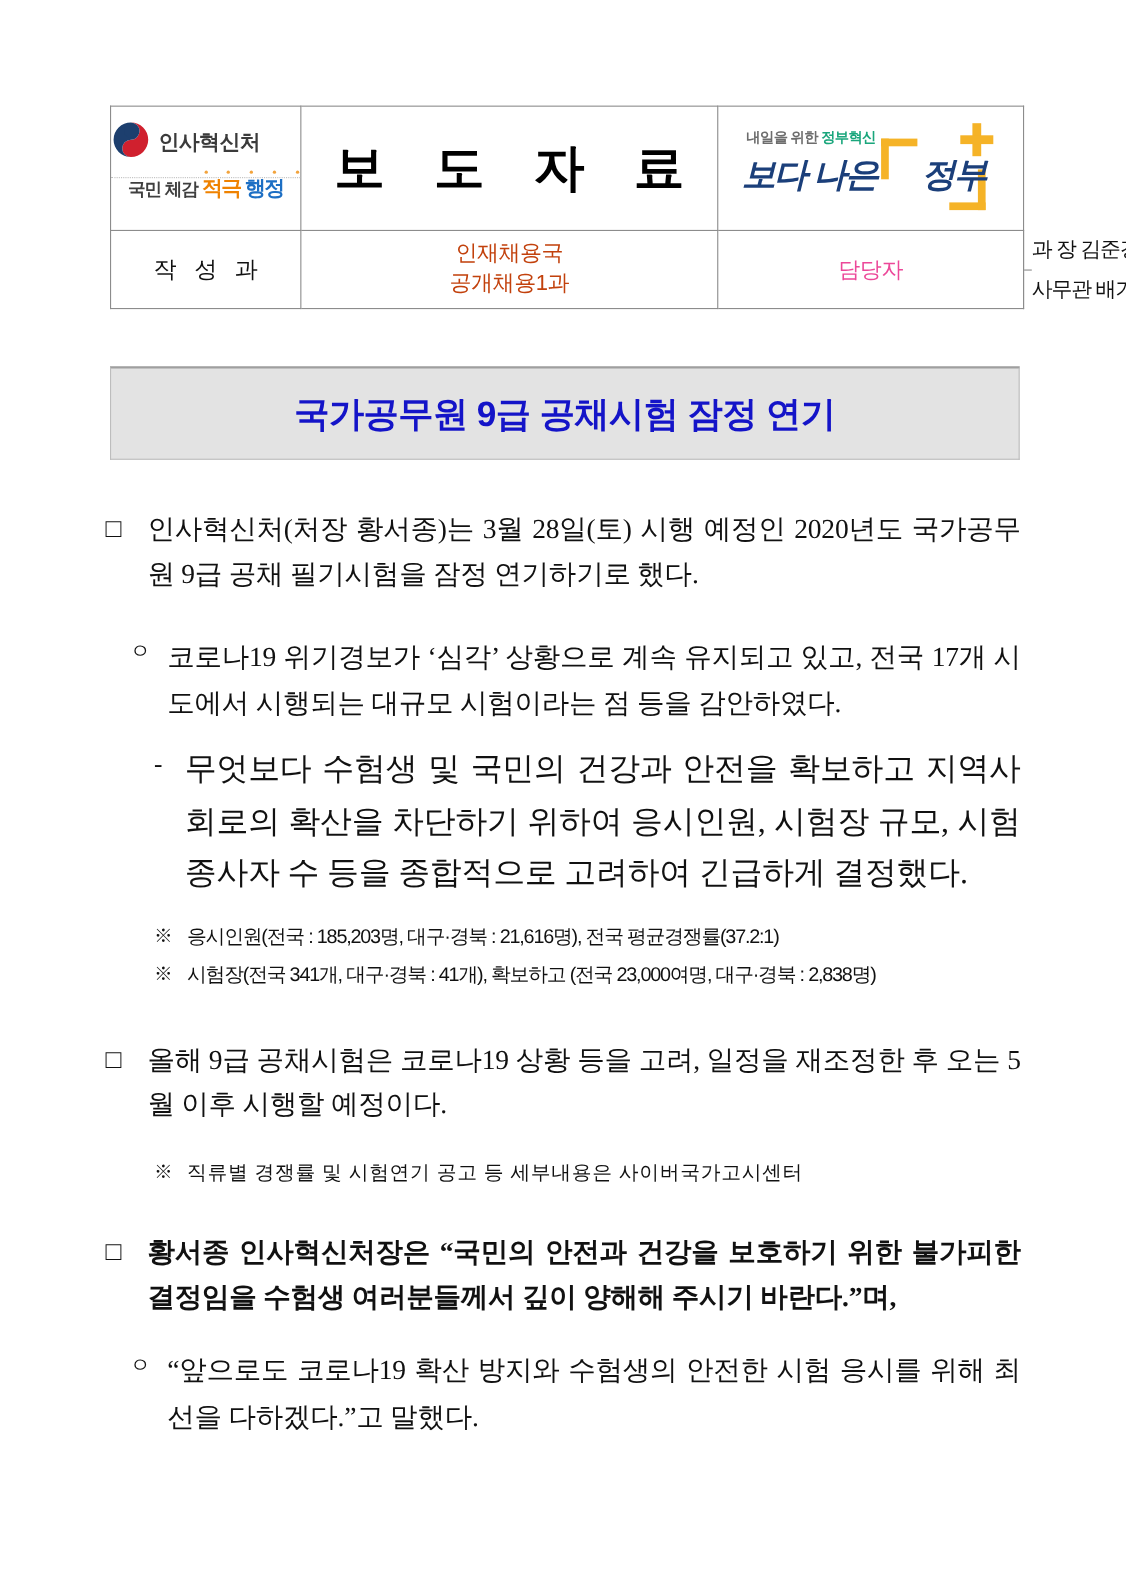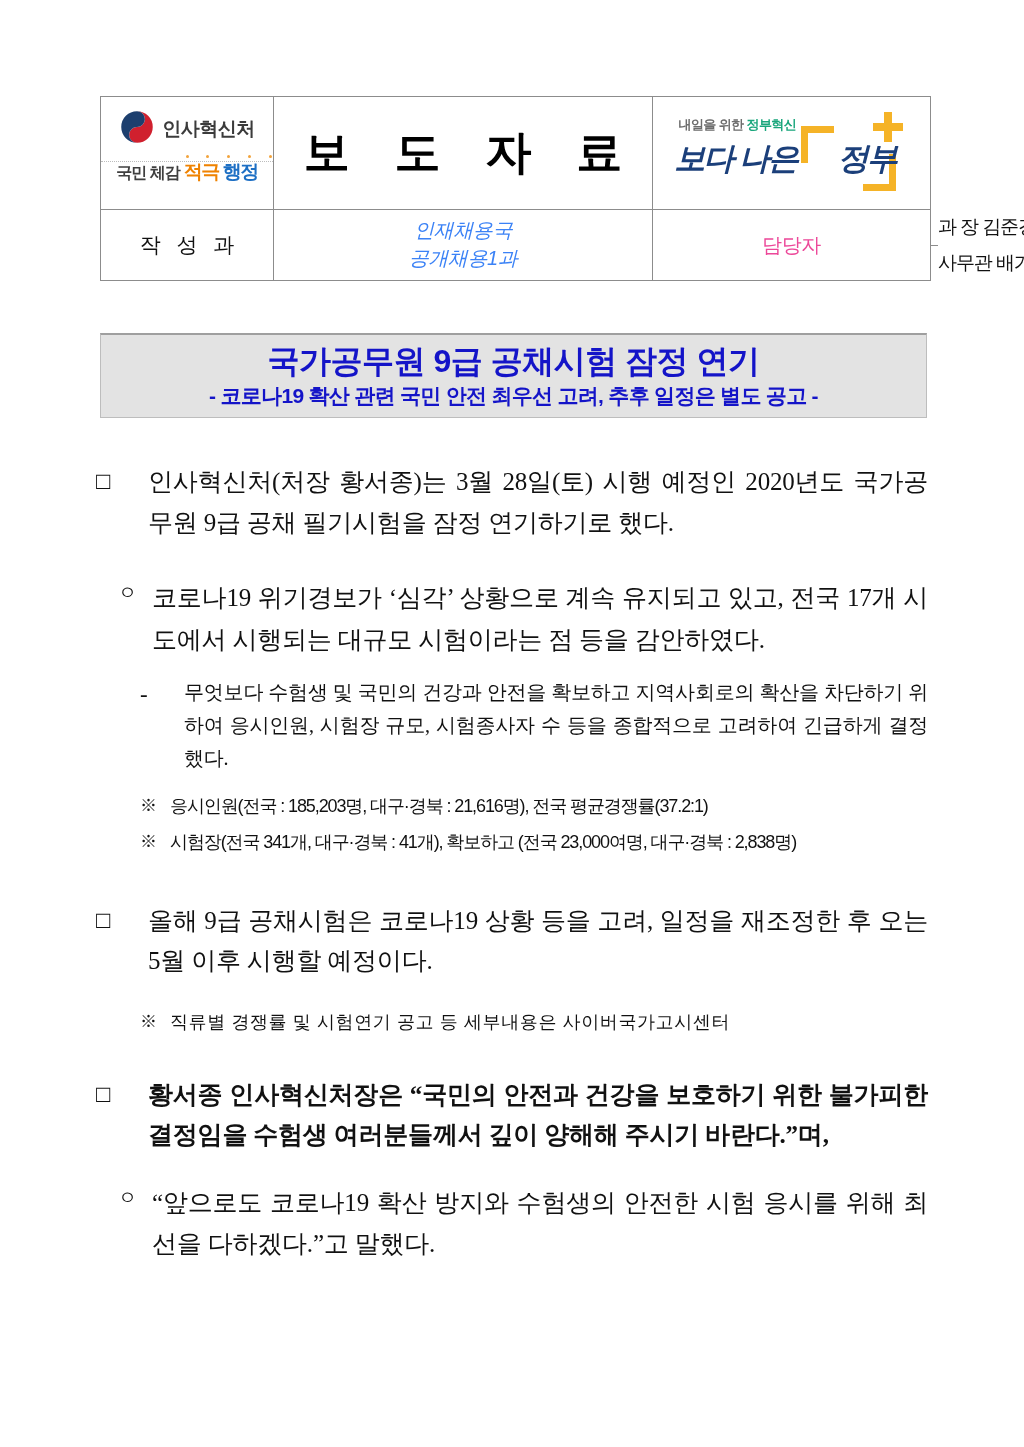--- a/index.html
+++ b/index.html
@@ -46,21 +46,21 @@
   }
   .logo-stack {
     display: flex;
     flex-direction: column;
     height: 112px;
   }
   .logo-top {
     flex: 1 1 58%;
     display: flex;
     align-items: center;
-    justify-content: center;
+    justify-content: flex-start;
     gap: 7px;
     border-bottom: 1px dotted #bdbdbd;
   }
   .logo-bottom {
     flex: 1 1 42%;
     display: flex;
     align-items: flex-start;
     justify-content: center;
   }
   .emblem { flex: 0 0 auto; display:block; }
@@ -184,22 +184,21 @@
     font-size: 21px;
     letter-spacing: 5px;
     text-indent: 5px;
     color: #111;
   }
   .dept-cell {
     height: 70px;
     font-size: 20px;
     line-height: 1.38;
     letter-spacing: -0.4px;
-    color: #3b82f6;
-    font-style: italic;
+    color: #c2410c;
   }
   .charge-cell {
     height: 70px;
     font-size: 20px;
     letter-spacing: -0.4px;
     color: #ec4899;
   }
   .contact-cell { padding: 0 !important; height: 70px; }
   .contact-inner { display: flex; flex-direction: column; height: 70px; }
   .contact-line {
@@ -287,42 +286,40 @@
   }
 
   
   .lvl1 { margin: 0 96px 0 96px; }
   .lvl1 .bullet { width: 38px; font-size: 24px; line-height: 1.62; }
   .lvl1 .ptext {
     font-size: 25px;
     line-height: 1.62;
     letter-spacing: -0.2px;
     text-align: justify;
-    margin-left: 14px;
   }
 
   
   .lvl2 { margin: 0 96px 0 118px; }
   .lvl2 .bullet { width: 34px; font-size: 19px; line-height: 1.66; }
   .lvl2 .ptext {
     font-size: 25px;
     line-height: 1.66;
     letter-spacing: -0.2px;
     text-align: justify;
   }
 
   
   .lvl3 { margin: 0 96px 0 140px; }
   .lvl3 .bullet { width: 28px; font-size: 23px; line-height: 1.64; }
   .lvl3 .ptext {
-    font-size: 20px;
+    font-size: 29px;
     line-height: 1.64;
     letter-spacing: -0.2px;
     text-align: justify;
-    margin-left: 16px;
   }
 
   
   .note {
     display: flex;
     align-items: flex-start;
     margin: 0 96px 0 140px;
     font-family: "Liberation Sans", sans-serif;
   }
   .note .bullet {
@@ -411,21 +408,20 @@
           <div class="contact-line">사무관 배기환(044-201-8252)</div>
         </div>
       </td>
     </tr>
 
   </tbody>
     </table>
 
   <div class="banner">
     <div class="banner-main">국가공무원 9급 공채시험 잠정 연기</div>
-    <div class="banner-sub">- 코로나19 확산 관련 국민 안전 최우선 고려, 추후 일정은 별도 공고 -</div>
   </div>
 
   <div class="body-area">
 
     <div class="block" style="margin-bottom:34px">
       <div class="para lvl1">
         <span class="bullet">□</span>
         <span class="ptext">인사혁신처(처장 황서종)는 3월 28일(토) 시행 예정인 2020년도 국가공무원 9급 공채 필기시험을 잠정 연기하기로 했다.</span>
       </div>
     </div>

